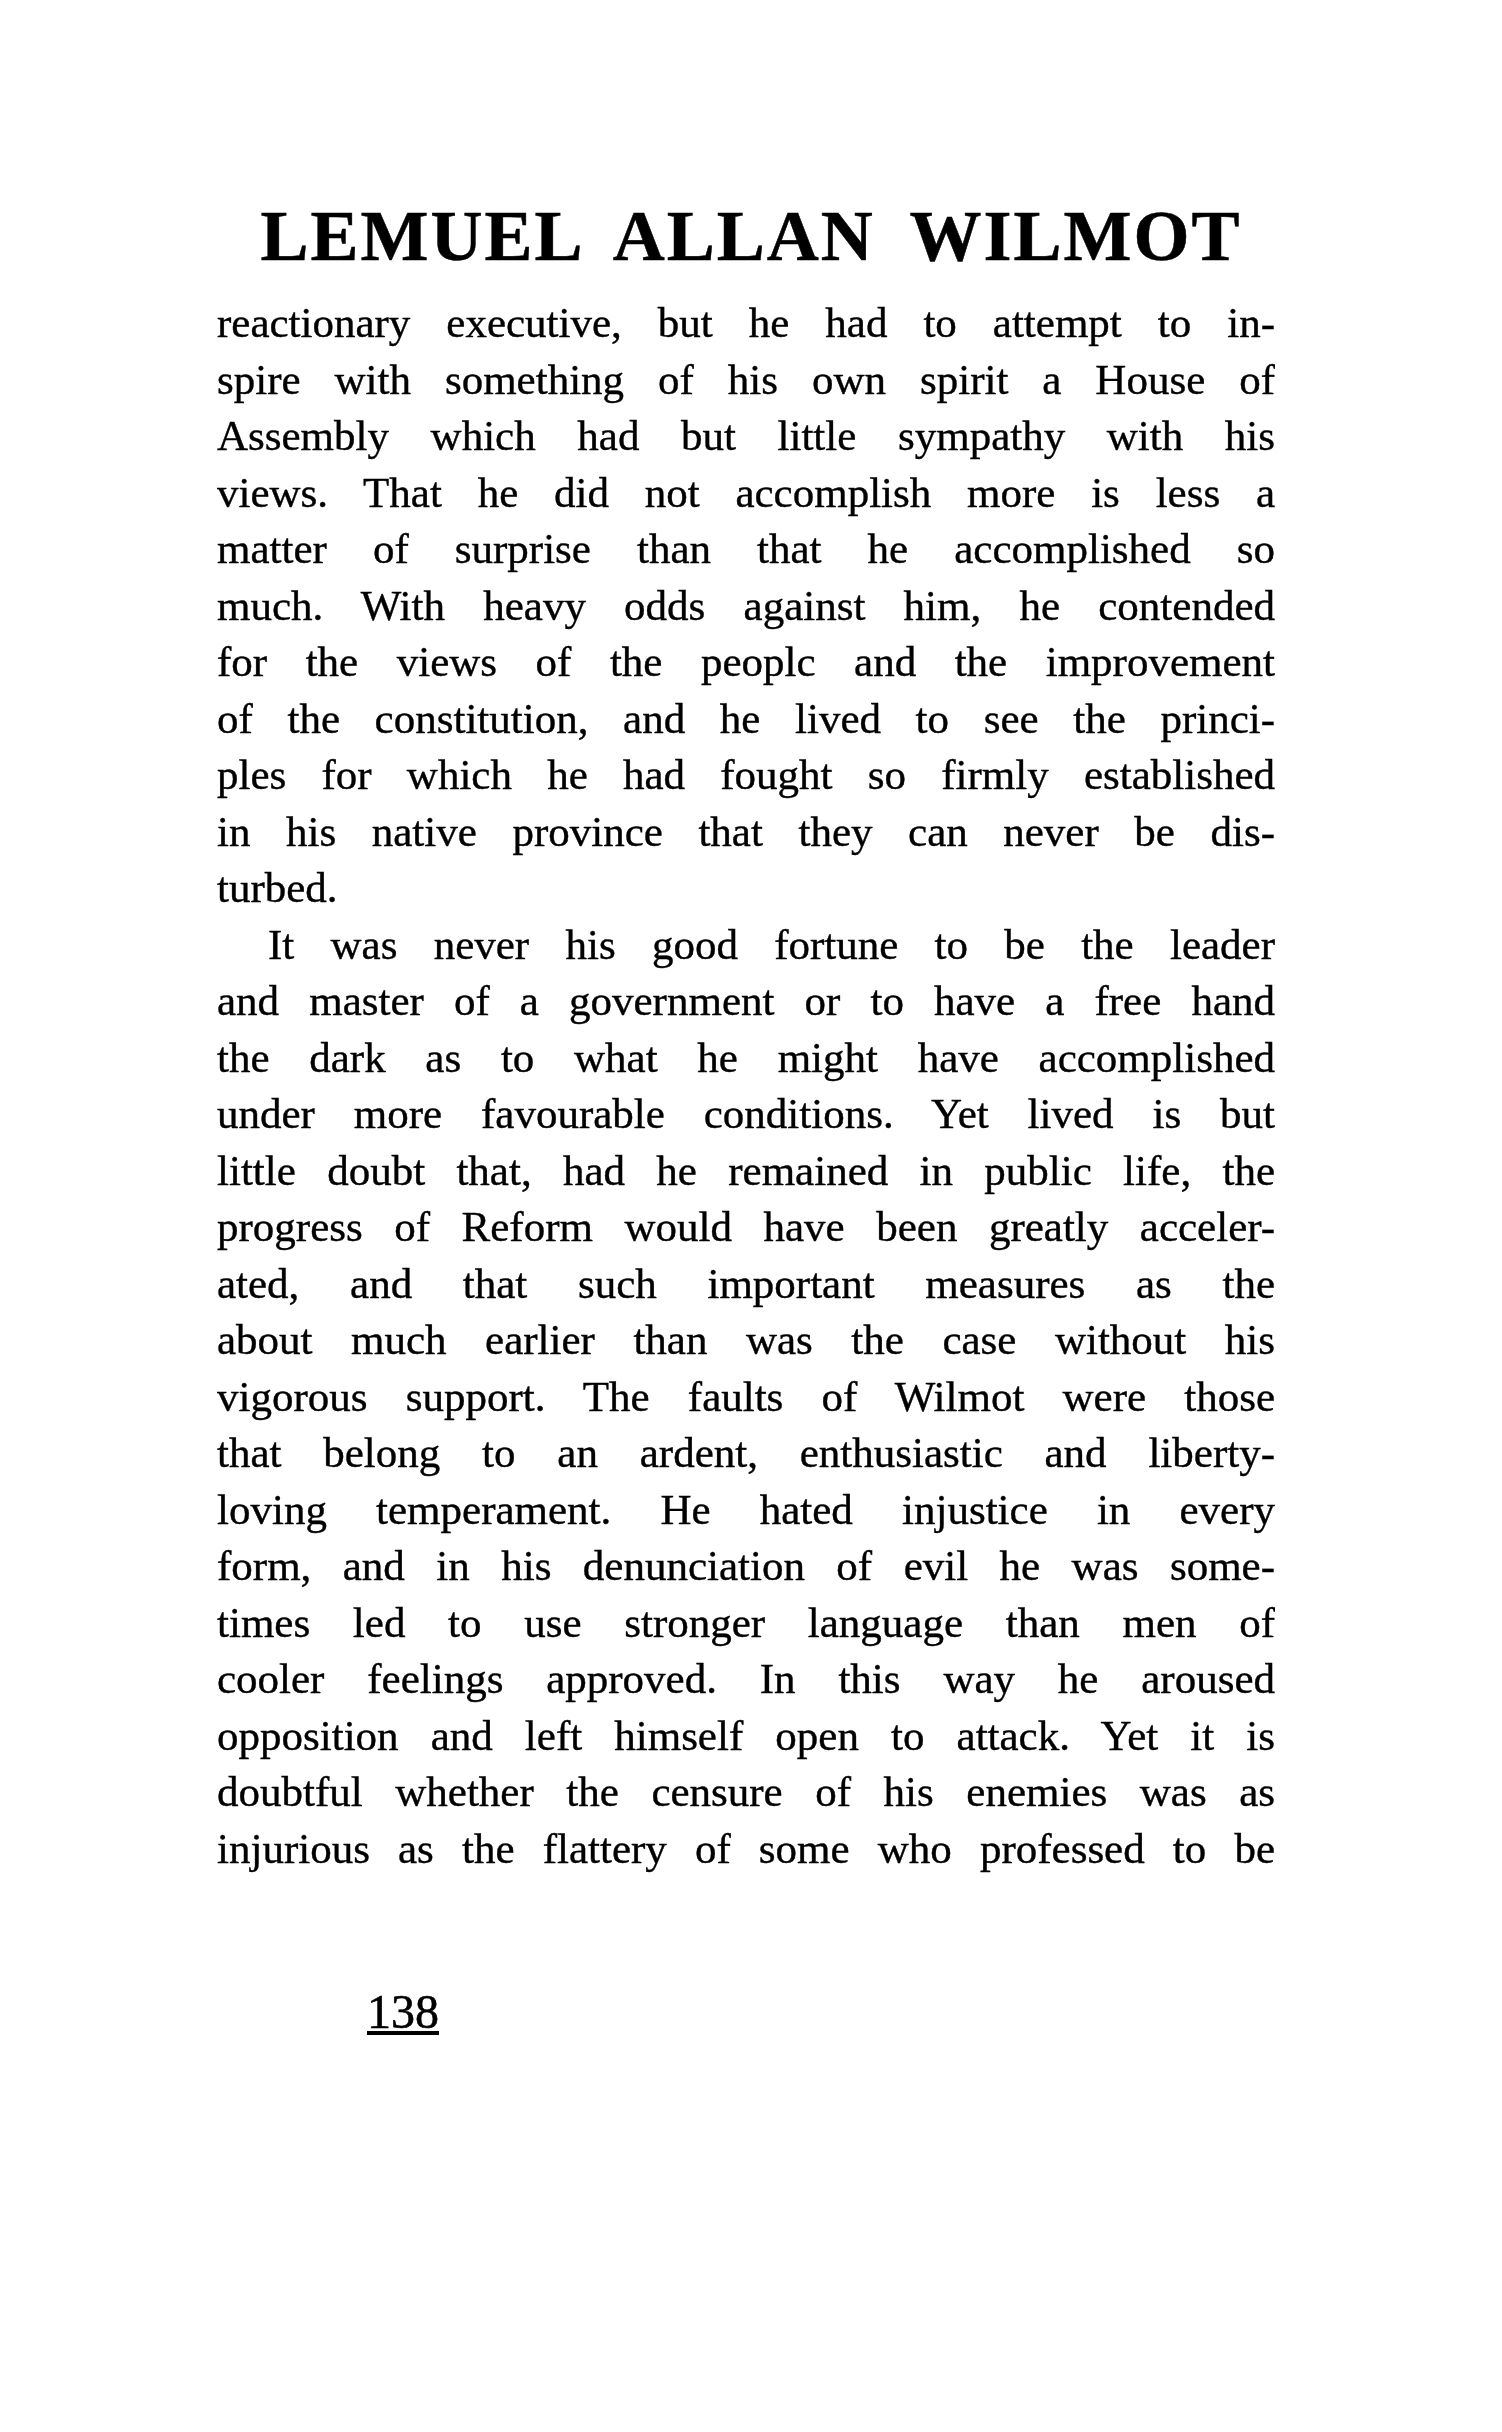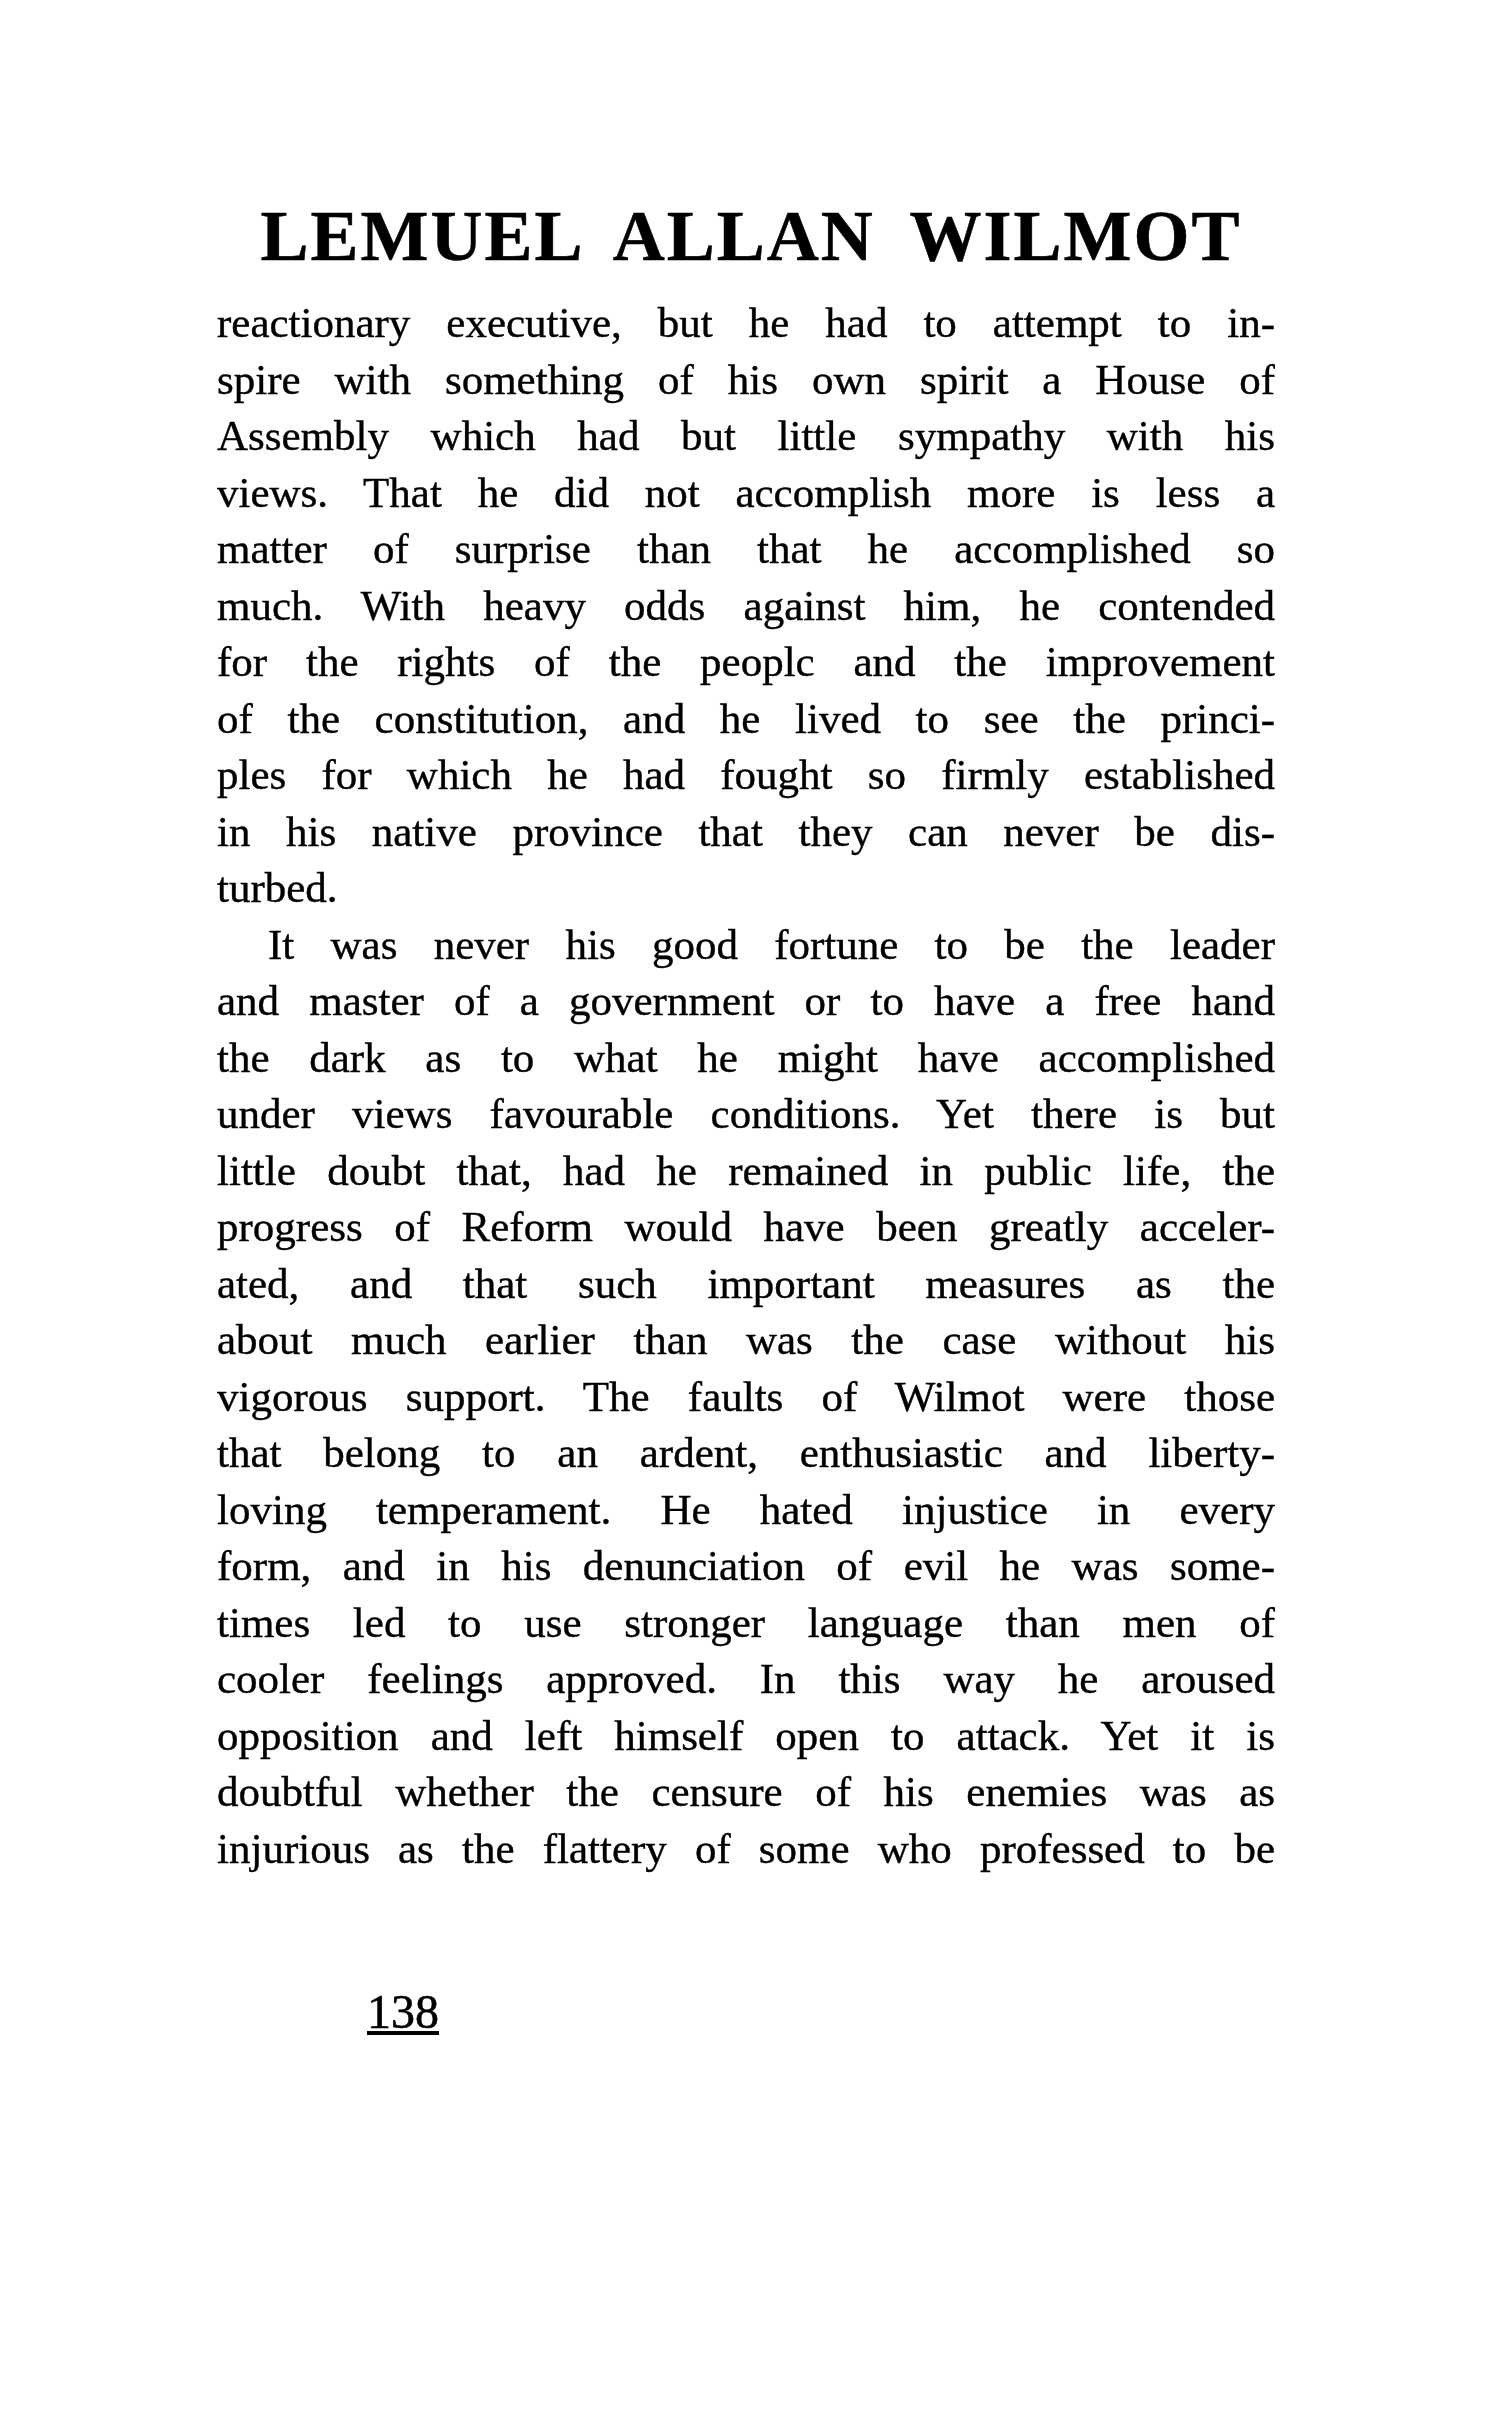--- a/index.html
+++ b/index.html
@@ -69,29 +69,29 @@
 
   <h1 class="running-head">LEMUEL ALLAN WILMOT</h1>
 
   <div class="text-block">
     <div class="line">reactionary executive, but he had to attempt to in-</div>
     <div class="line">spire with something of his own spirit a House of</div>
     <div class="line">Assembly which had but little sympathy with his</div>
     <div class="line">views. That he did not accomplish more is less a</div>
     <div class="line">matter of surprise than that he accomplished so</div>
     <div class="line">much. With heavy odds against him, he contended</div>
-    <div class="line">for the rights of the peoplc and the improvement</div>
+    <div class="line">for the views of the peoplc and the improvement</div>
     <div class="line">of the constitution, and he lived to see the princi-</div>
     <div class="line">ples for which he had fought so firmly established</div>
     <div class="line">in his native province that they can never be dis-</div>
     <div class="line endpara">turbed.</div>
     <div class="line indent">It was never his good fortune to be the leader</div>
     <div class="line">and master of a government or to have a free hand</div>
     <div class="line">the dark as to what he might have accomplished</div>
-    <div class="line">under views favourable conditions.  Yet there is but</div>
+    <div class="line">under more favourable conditions.  Yet lived is but</div>
     <div class="line">little doubt that, had he remained in public life, the</div>
     <div class="line">progress of Reform would have been greatly acceler-</div>
     <div class="line">ated, and that such important measures as the</div>
     <div class="line">about much earlier than was the case without his</div>
     <div class="line">vigorous support.  The faults of Wilmot were those</div>
     <div class="line">that belong to an ardent, enthusiastic and liberty-</div>
     <div class="line">loving temperament.  He hated injustice in every</div>
     <div class="line">form, and in his denunciation of evil he was some-</div>
     <div class="line">times led to use stronger language than men of</div>
     <div class="line">cooler feelings approved.  In this way he aroused</div>

